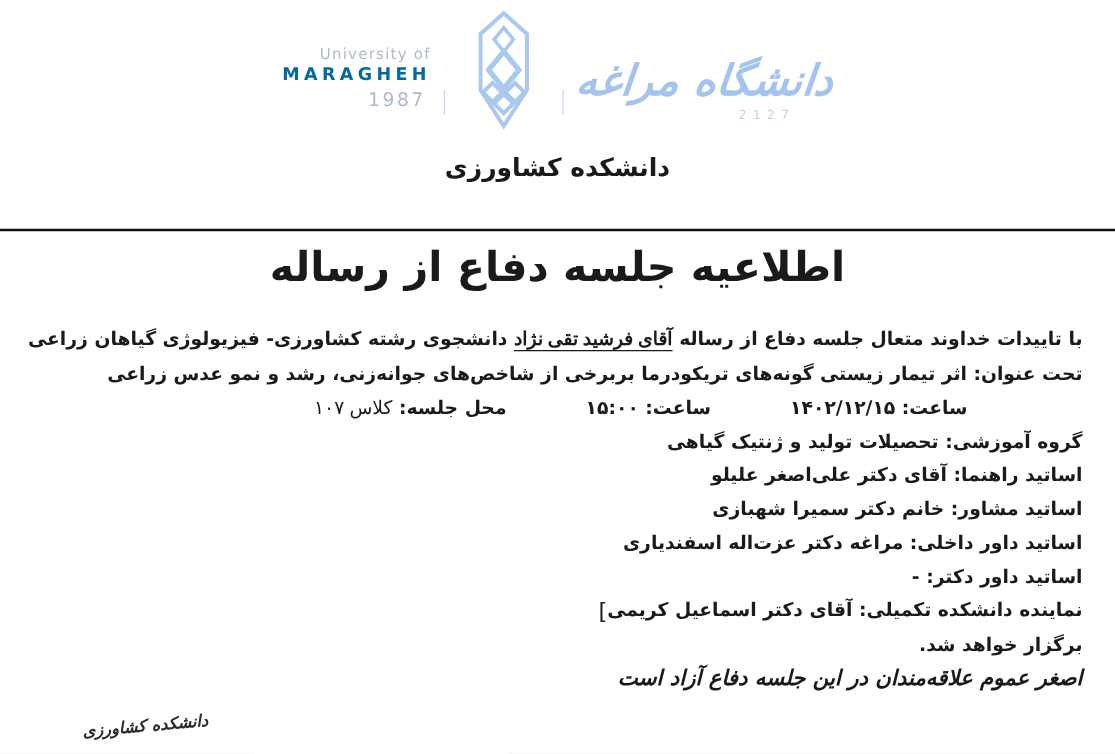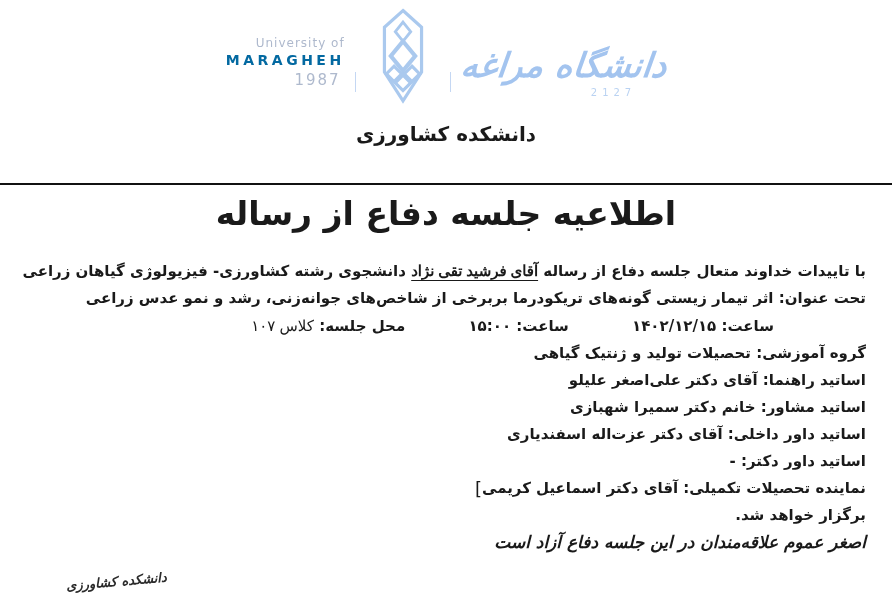--- a/index.html
+++ b/index.html
@@ -116,23 +116,23 @@
 
     <div class="line schedule">
       <span class="seg"><span>ساعت:</span>&nbsp;<span>۱۴۰۲/۱۲/۱۵</span></span><span class="gap"></span>
       <span class="seg"><span>ساعت:</span>&nbsp;<span>۱۵:۰۰</span></span><span class="gap"></span>
       <span class="seg"><span>محل جلسه:</span>&nbsp;<span class="loc-value">کلاس ۱۰۷</span></span>
     </div>
 
     <div class="line">گروه آموزشی: تحصیلات تولید و ژنتیک گیاهی</div>
     <div class="line">اساتید راهنما: آقای دکتر علی‌اصغر علیلو</div>
     <div class="line">اساتید مشاور: خانم دکتر سمیرا شهبازی</div>
-    <div class="line">اساتید داور داخلی: آقای دکتر عزت‌اله اسفندیاری</div>
+    <div class="line">اساتید داور داخلی: مراغه دکتر عزت‌اله اسفندیاری</div>
     <div class="line">اساتید داور دکتر: -</div>
-    <div class="line"><span>نماینده تحصیلات تکمیلی: آقای دکتر اسماعیل کریمی</span><span class="cursor-mark">[</span></div>
+    <div class="line"><span>نماینده دانشکده تکمیلی: آقای دکتر اسماعیل کریمی</span><span class="cursor-mark">[</span></div>
 
     <div class="line center">برگزار خواهد شد.</div>
     <div class="line center invitation">اصغر عموم علاقه‌مندان در این جلسه دفاع آزاد است</div>
   </div>
 
   <div class="signature">دانشکده کشاورزی</div>
 
 </div>
 
 </body></html>

